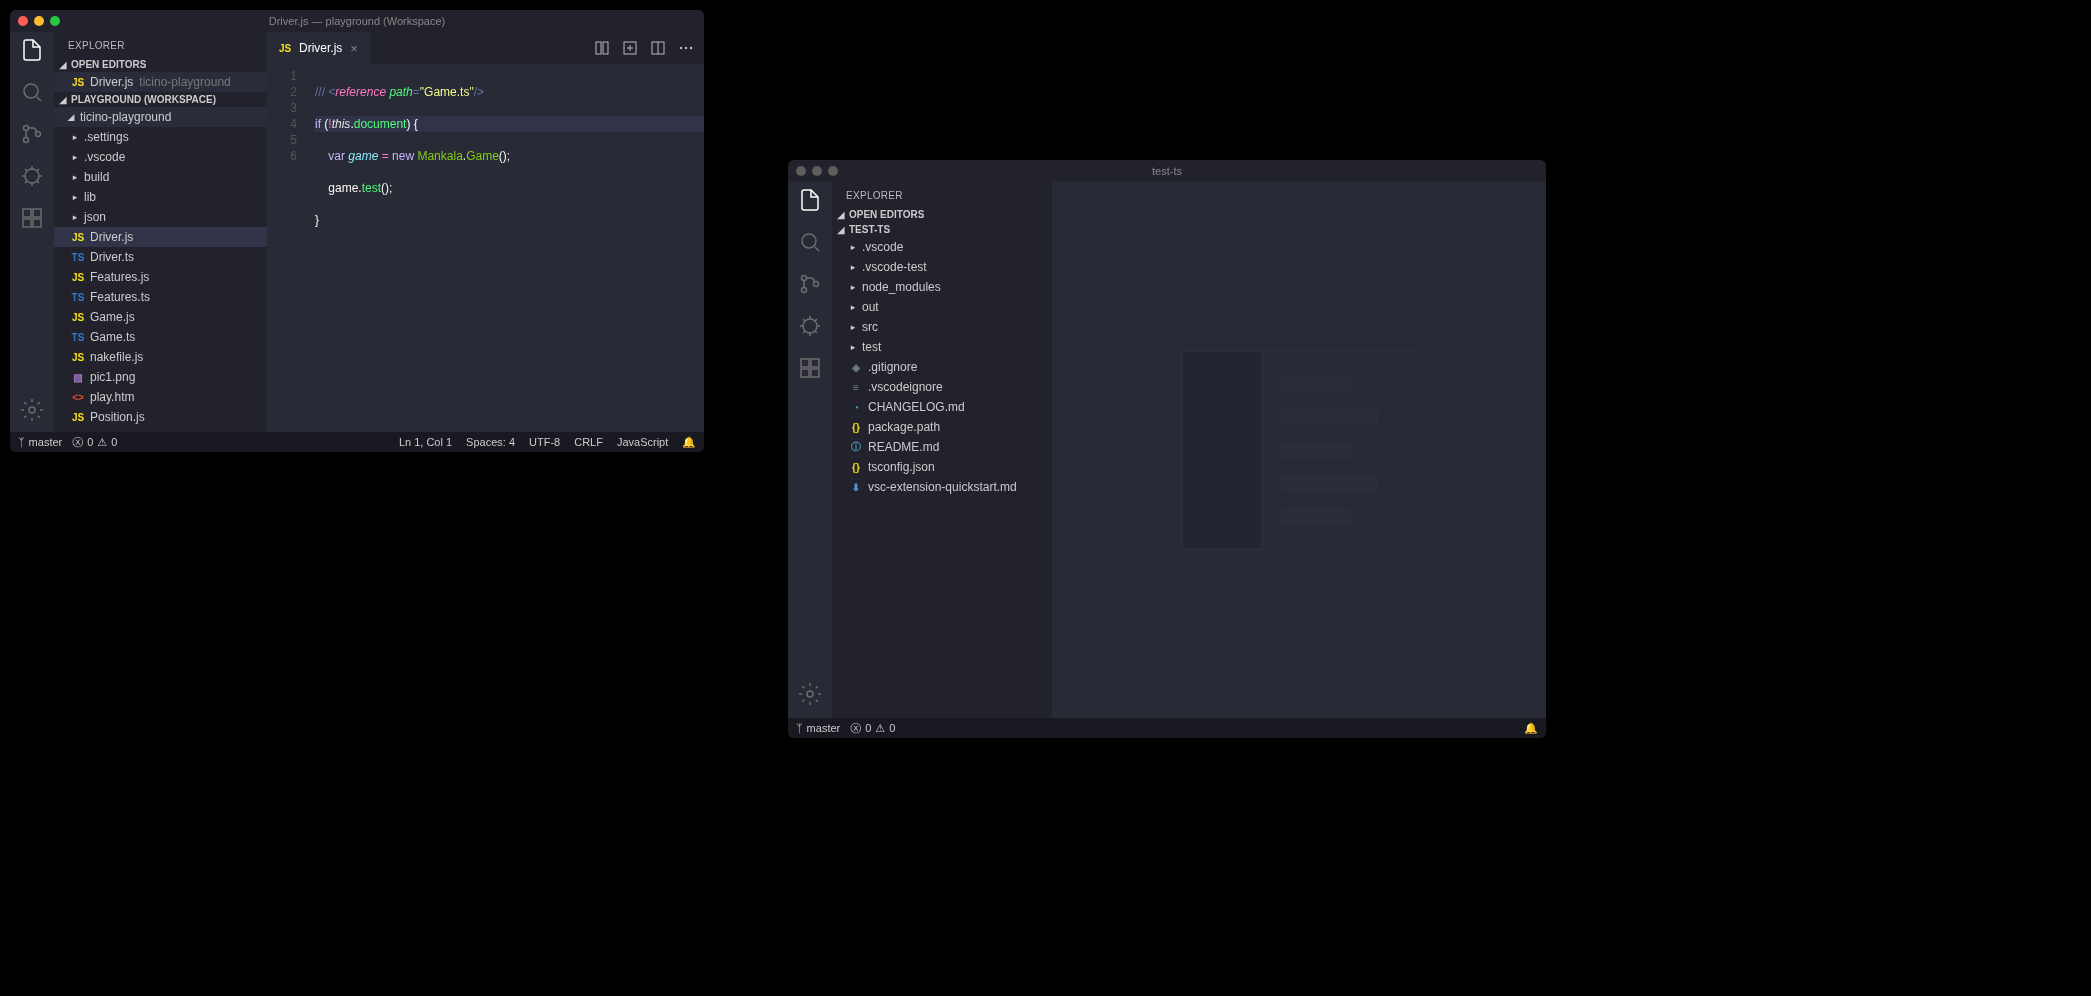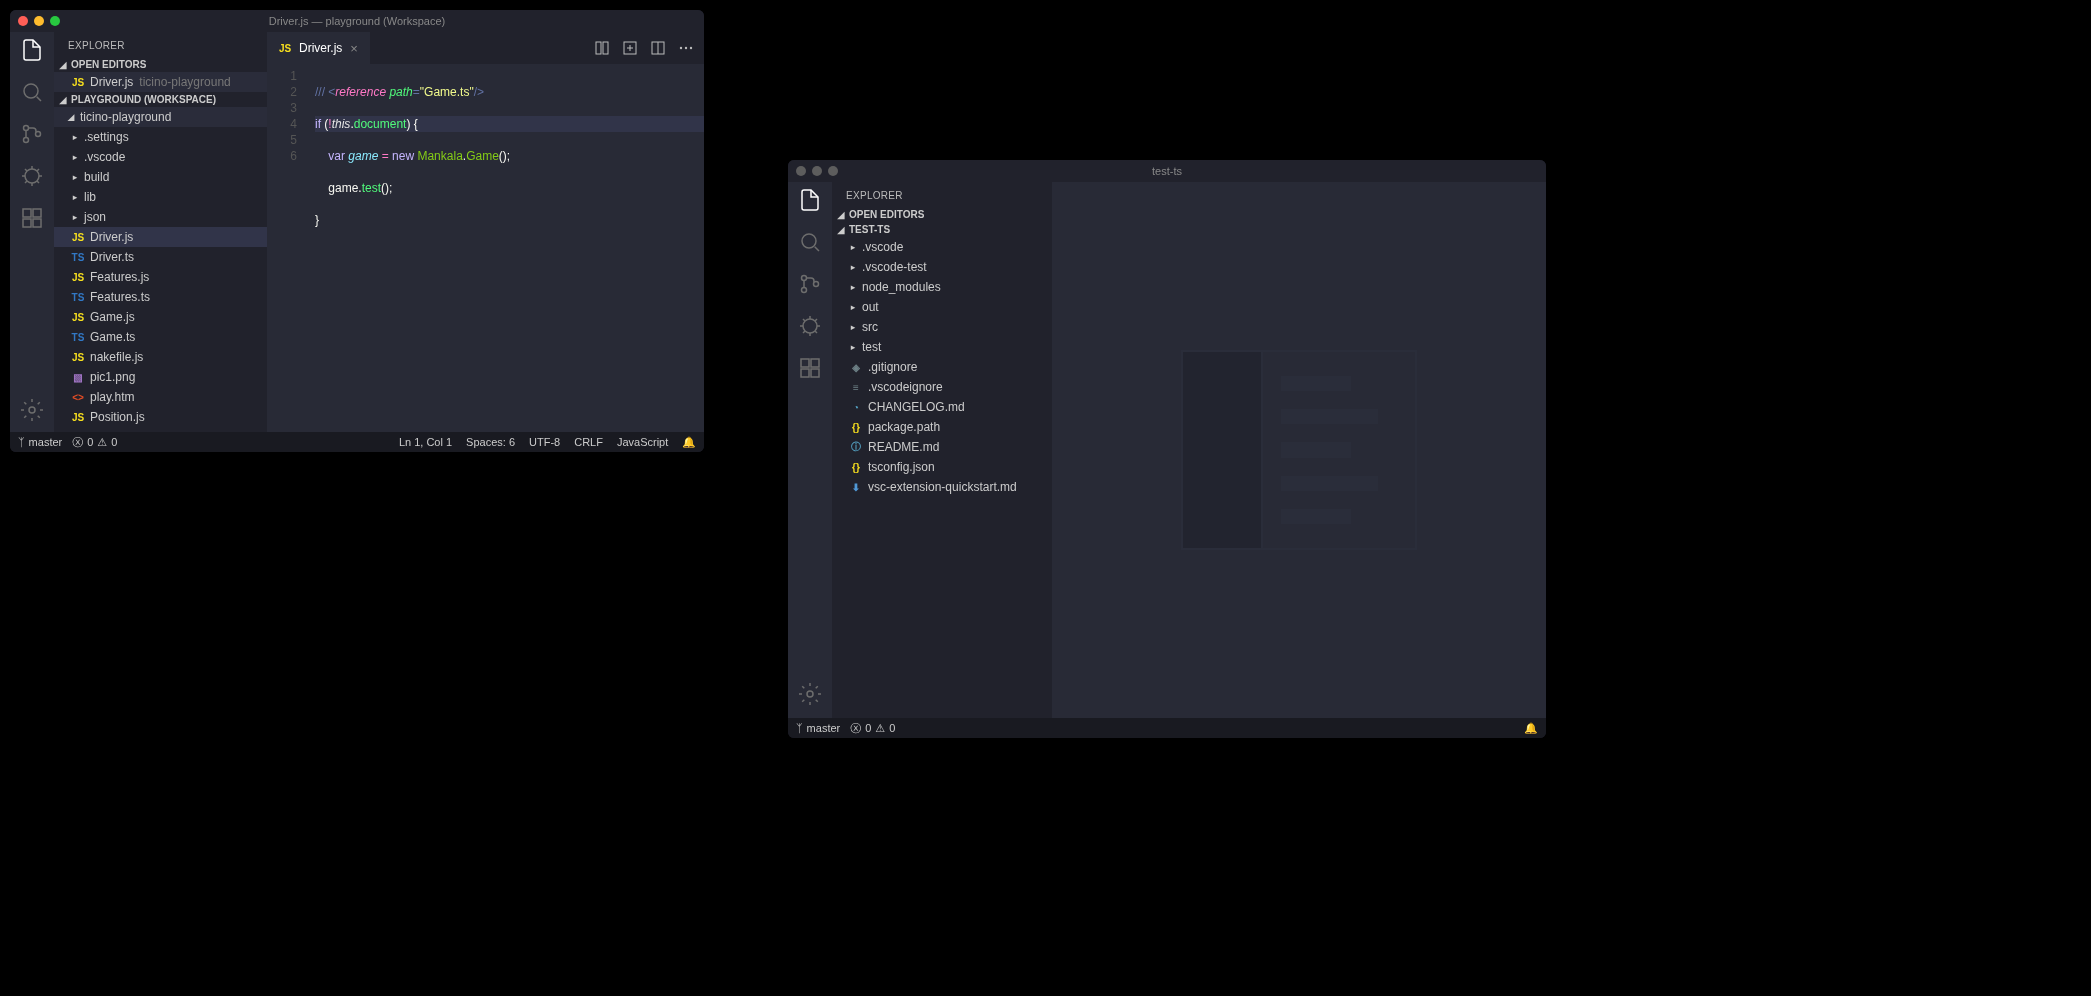--- a/index.html
+++ b/index.html
@@ -267,21 +267,21 @@
         <span>ⓧ</span>
         <span>0</span>
         <span>⚠</span>
         <span>0</span>
       </div>
   <div class="right">
    <div class="sb-item">
           <span>Ln 1, Col 1</span>
         </div>
    <div class="sb-item">
-          <span>Spaces: 6</span>
+          <span>Spaces: 4</span>
         </div>
    <div class="sb-item">
           <span>UTF-8</span>
         </div>
    <div class="sb-item">
           <span>CRLF</span>
         </div>
    <div class="sb-item">
           <span>JavaScript</span>
         </div>

